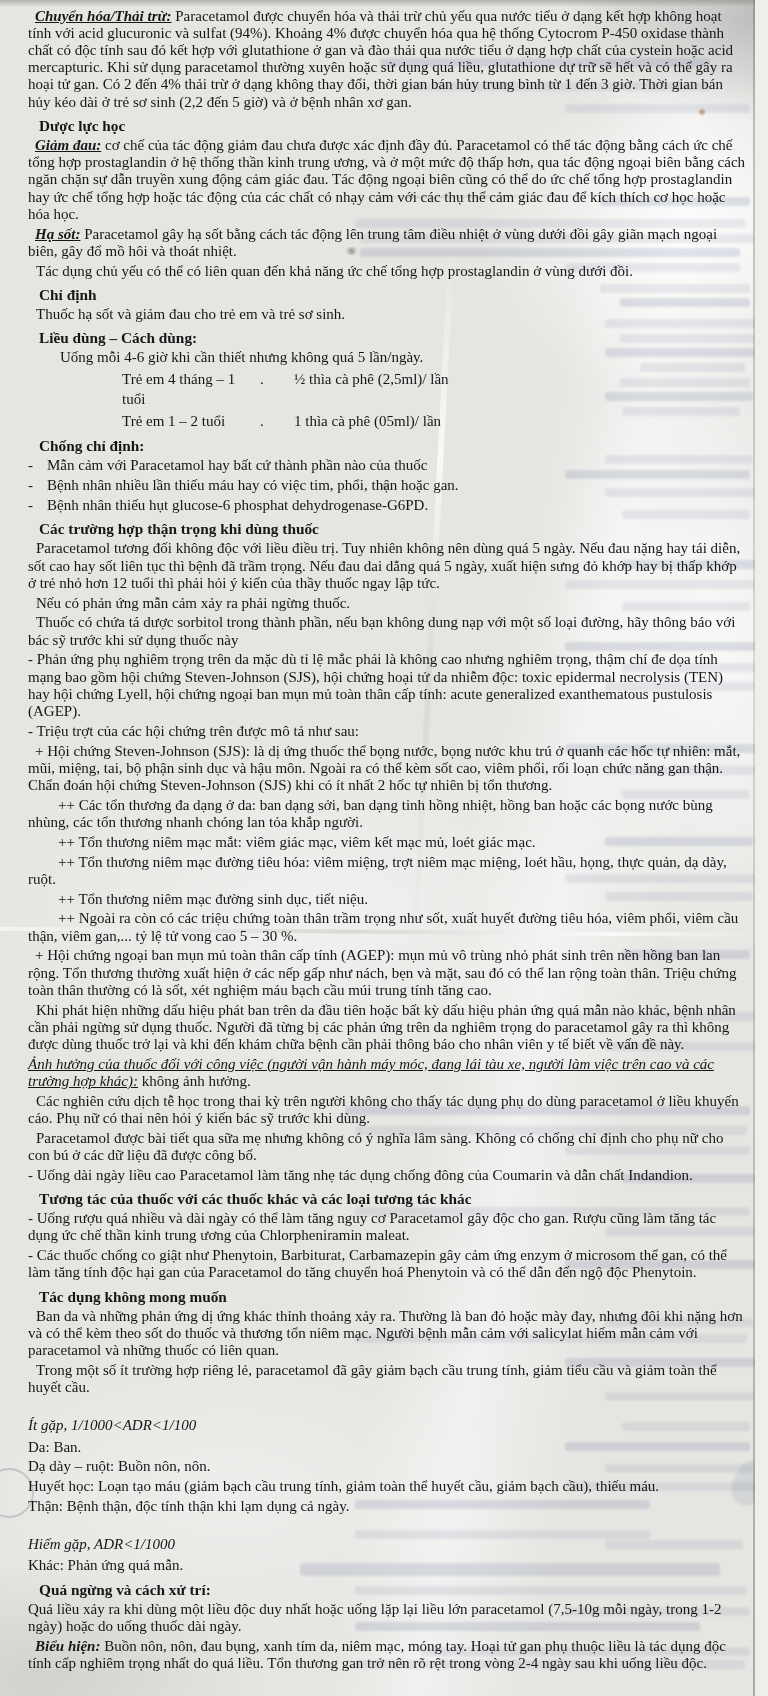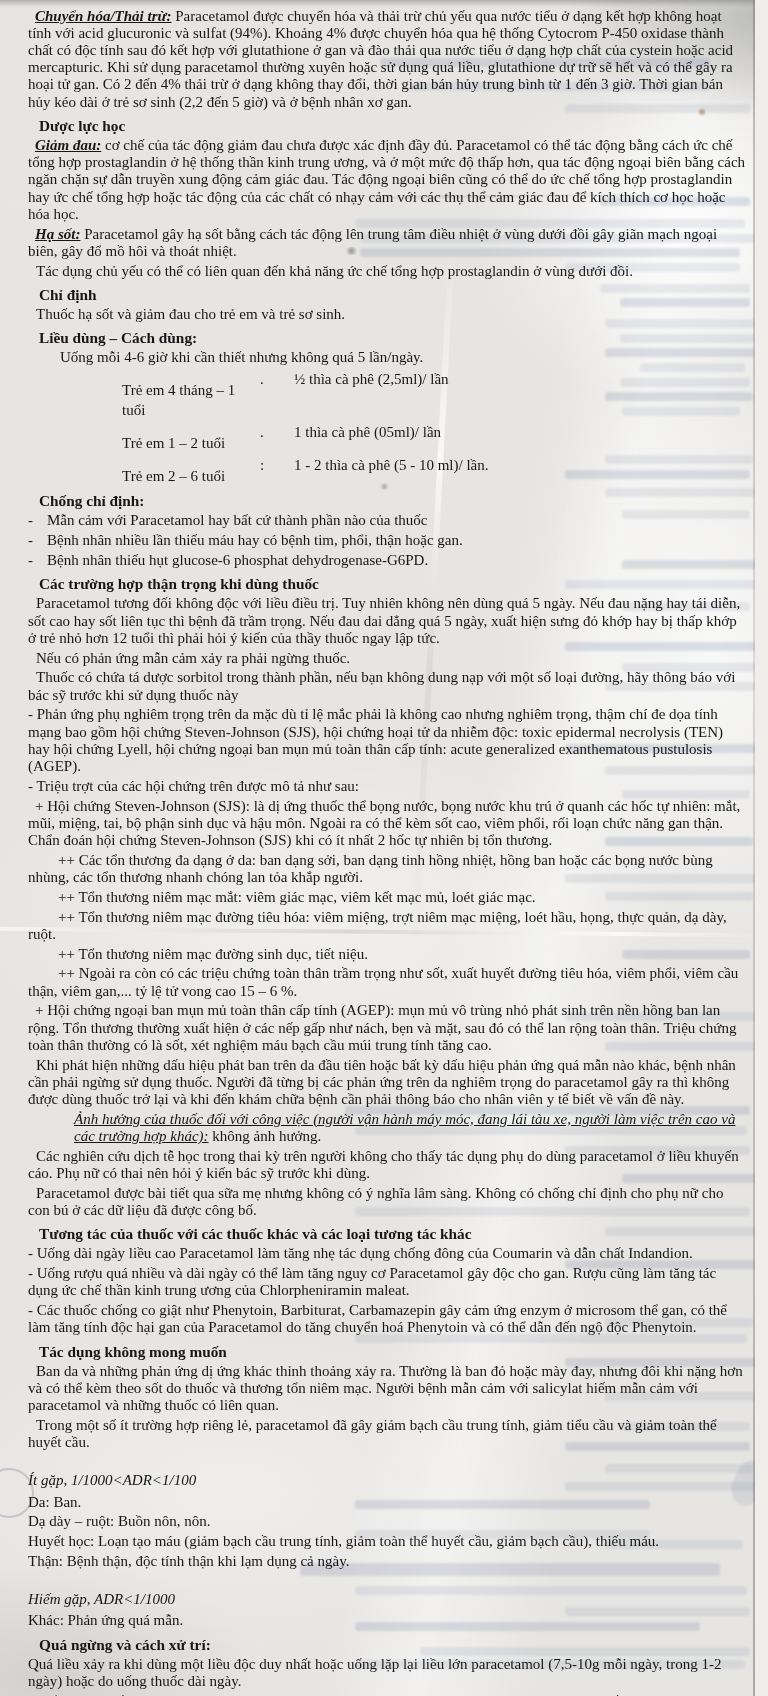--- a/index.html
+++ b/index.html
@@ -22,29 +22,29 @@
   .p{text-indent:8px;}
   .p-flush{text-indent:0;}
   .p-in{text-indent:32px;}
   .p-plus{text-indent:7px;}
   .p-pp{text-indent:30px;}
   .h{font-weight:bold;text-indent:11px;margin-top:6px;margin-bottom:3px;font-size:15.3px;}
   .h-ul{font-style:italic;text-decoration:underline;text-indent:8px;margin-top:6px;margin-bottom:3px;}
   .i-line{font-style:italic;text-indent:0;margin-top:21px;margin-bottom:4px;}
   .lead-ul{text-indent:7px;}
   .lead-ul > .lead{font-style:italic;font-weight:bold;text-decoration:underline;}
-  .lead-ul.flush{text-indent:0;margin-left:46px;}
+  .lead-ul.flush{text-indent:0;}
   .lead-ul.plain > .lead{font-weight:normal;}
   .lead-i{text-indent:7px;}
   .lead-i > .lead{font-style:italic;font-weight:bold;}
   .dash{display:flex;}
   .dash .mark{flex:none;width:19px;}
   .dash .rest{flex:1;}
   .dose{display:flex;padding-left:94px;line-height:20px;margin:2px 0;}
-  .dose .c0{flex:none;width:138px;margin-top:11px;}
+  .dose .c0{flex:none;width:138px;}
   .dose .c1{flex:none;width:34px;}
   
   .artifacts{position:absolute;inset:0;z-index:1;pointer-events:none;}
   .ghost{position:absolute;height:9px;border-radius:3px;background:#6d7c9e;filter:blur(1.1px);}
   .crease{position:absolute;pointer-events:none;z-index:2;}
   .seam{position:absolute;top:0;right:13px;width:2px;height:100%;background:linear-gradient(180deg,rgba(110,110,105,.45),rgba(110,110,105,.2) 40%,rgba(110,110,105,.5));z-index:2;}
   .edge-band{position:absolute;top:0;right:0;width:13px;height:100%;background:#efeeea;z-index:2;}
   .stain-brown{position:absolute;left:697px;top:108px;width:10px;height:8px;border-radius:50%;
     background:radial-gradient(circle,rgba(146,104,54,.65),rgba(146,104,54,0) 70%);z-index:2;}
   .smudge1{position:absolute;left:344px;top:247px;width:15px;height:8px;border-radius:50%;
@@ -151,57 +151,52 @@
       <div class="blk dose">
         <span class="c0">Trẻ em 4 tháng – 1 tuổi</span>
         <span class="c1">.</span>
         <span class="c2">½ thìa cà phê (2,5ml)/ lần</span>
       </div>
       <div class="blk dose">
         <span class="c0">Trẻ em 1 – 2 tuổi</span>
         <span class="c1">.</span>
         <span class="c2">1 thìa cà phê  (05ml)/ lần</span>
       </div>
-      <div class="blk dose">
-        <span class="c0">Trẻ em 2 – 6 tuổi</span>
-        <span class="c1">:</span>
-        <span class="c2">1 - 2 thìa cà phê (5 - 10 ml)/ lần.</span>
-      </div>
       <div class="blk h">Chống chỉ định:</div>
       <div class="blk dash">
         <span class="mark">-</span>
         <span class="rest">Mẫn cảm với Paracetamol hay bất cứ thành phần nào của thuốc</span>
       </div>
       <div class="blk dash">
         <span class="mark">-</span>
-        <span class="rest">Bệnh nhân nhiều lần thiếu máu hay có bệnh tim, phổi, thận hoặc gan.</span>
+        <span class="rest">Bệnh nhân nhiều lần thiếu máu hay có việc tim, phổi, thận hoặc gan.</span>
       </div>
       <div class="blk dash">
         <span class="mark">-</span>
         <span class="rest">Bệnh nhân thiếu hụt glucose-6 phosphat dehydrogenase-G6PD.</span>
       </div>
       <div class="blk h">Các trường hợp thận trọng khi dùng thuốc</div>
       <div class="blk p">Paracetamol tương đối không độc với liều điều trị. Tuy nhiên không nên dùng quá 5 ngày. Nếu đau nặng hay tái diễn, sốt cao hay sốt liên tục thì bệnh đã trầm trọng. Nếu đau dai dẳng quá 5 ngày, xuất hiện sưng đỏ khớp hay bị thấp khớp ở trẻ nhỏ hơn 12 tuổi thì phải hỏi ý kiến của thầy thuốc ngay lập tức.</div>
       <div class="blk p">Nếu có phản ứng mẫn cảm xảy ra phải ngừng thuốc.</div>
       <div class="blk p">Thuốc có chứa tá dược sorbitol trong thành phần, nếu bạn không dung nạp với một số loại đường, hãy thông báo với bác sỹ trước khi sử dụng thuốc này</div>
       <div class="blk p-flush">- Phản ứng phụ nghiêm trọng trên da mặc dù tỉ lệ mắc phải là không cao nhưng nghiêm trọng, thậm chí đe dọa tính mạng bao gồm hội chứng Steven-Johnson (SJS), hội chứng hoại tử da nhiễm độc: toxic epidermal necrolysis (TEN) hay hội chứng Lyell, hội chứng ngoại ban mụn mủ toàn thân cấp tính: acute generalized exanthematous pustulosis (AGEP).</div>
       <div class="blk p-flush">- Triệu trợt của các hội chứng trên được mô tả như sau:</div>
       <div class="blk p-plus">+ Hội chứng Steven-Johnson (SJS): là dị ứng thuốc thể bọng nước, bọng nước khu trú ở quanh các hốc tự nhiên: mắt, mũi, miệng, tai, bộ phận sinh dục và hậu môn. Ngoài ra có thể kèm sốt cao, viêm phổi, rối loạn chức năng gan thận. Chẩn đoán hội chứng Steven-Johnson (SJS) khi có ít nhất 2 hốc tự nhiên bị tổn thương.</div>
       <div class="blk p-pp">++ Các tổn thương đa dạng ở da: ban dạng sởi, ban dạng tinh hồng nhiệt, hồng ban hoặc các bọng nước bùng nhùng, các tổn thương nhanh chóng lan tỏa khắp người.</div>
       <div class="blk p-pp">++ Tổn thương niêm mạc mắt: viêm giác mạc, viêm kết mạc mủ, loét giác mạc.</div>
       <div class="blk p-pp">++ Tổn thương niêm mạc đường tiêu hóa: viêm miệng, trợt niêm mạc miệng, loét hầu, họng, thực quản, dạ dày, ruột.</div>
       <div class="blk p-pp">++ Tổn thương niêm mạc đường sinh dục, tiết niệu.</div>
-      <div class="blk p-pp">++ Ngoài ra còn có các triệu chứng toàn thân trầm trọng như sốt, xuất huyết đường tiêu hóa, viêm phổi, viêm cầu thận, viêm gan,... tỷ lệ tử vong cao 15 – 6 %.</div>
+      <div class="blk p-pp">++ Ngoài ra còn có các triệu chứng toàn thân trầm trọng như sốt, xuất huyết đường tiêu hóa, viêm phổi, viêm cầu thận, viêm gan,... tỷ lệ tử vong cao 5 – 30 %.</div>
       <div class="blk p-plus">+ Hội chứng ngoại ban mụn mủ toàn thân cấp tính (AGEP): mụn mủ vô trùng nhỏ phát sinh trên nền hồng ban lan rộng. Tổn thương thường xuất hiện ở các nếp gấp như nách, bẹn và mặt, sau đó có thể lan rộng toàn thân. Triệu chứng toàn thân thường có là sốt, xét nghiệm máu bạch cầu múi trung tính tăng cao.</div>
       <div class="blk p">Khi phát hiện những dấu hiệu phát ban trên da đầu tiên hoặc bất kỳ dấu hiệu phản ứng quá mẫn nào khác, bệnh nhân cần phải ngừng sử dụng thuốc. Người đã từng bị các phản ứng trên da nghiêm trọng do paracetamol gây ra thì không được dùng thuốc trở lại và khi đến khám chữa bệnh cần phải thông báo cho nhân viên y tế biết về vấn đề này.</div>
       <div class="blk lead-ul flush plain"><span class="lead">Ảnh hưởng của thuốc đối với công việc (người vận hành máy móc, đang lái tàu xe, người làm việc trên cao và các trường hợp khác):</span> <span>không ảnh hưởng.</span></div>
       <div class="blk p">Các nghiên cứu dịch tễ học trong thai kỳ trên người không cho thấy tác dụng phụ do dùng paracetamol ở liều khuyến cáo. Phụ nữ có thai nên hỏi ý kiến bác sỹ trước khi dùng.</div>
       <div class="blk p">Paracetamol được bài tiết qua sữa mẹ nhưng không có ý nghĩa lâm sàng. Không có chống chỉ định cho phụ nữ cho con bú ở các dữ liệu đã được công bố.</div>
+      <div class="blk p-flush">- Uống dài ngày liều cao Paracetamol làm tăng nhẹ tác dụng chống đông của Coumarin và dẫn chất Indandion.</div>
       <div class="blk h">Tương tác của thuốc với các thuốc khác và các loại tương tác khác</div>
-      <div class="blk p-flush">- Uống dài ngày liều cao Paracetamol làm tăng nhẹ tác dụng chống đông của Coumarin và dẫn chất Indandion.</div>
       <div class="blk p-flush">- Uống rượu quá nhiều và dài ngày có thể làm tăng nguy cơ Paracetamol gây độc cho gan. Rượu cũng làm tăng tác dụng ức chế thần kinh trung ương của Chlorpheniramin maleat.</div>
       <div class="blk p-flush">- Các thuốc chống co giật như Phenytoin, Barbiturat, Carbamazepin gây cảm ứng enzym ở microsom thể gan, có thể làm tăng tính độc hại gan của Paracetamol do tăng chuyển hoá Phenytoin và có thể dẫn đến ngộ độc Phenytoin.</div>
       <div class="blk h">Tác dụng không mong muốn</div>
       <div class="blk p">Ban da và những phản ứng dị ứng khác thỉnh thoảng xảy ra. Thường là ban đỏ hoặc mày đay, nhưng đôi khi nặng hơn và có thể kèm theo sốt do thuốc và thương tổn niêm mạc. Người bệnh mẫn cảm với salicylat hiếm mẫn cảm với paracetamol và những thuốc có liên quan.</div>
       <div class="blk p">Trong một số ít trường hợp riêng lẻ, paracetamol đã gây giảm bạch cầu trung tính, giảm tiểu cầu và giảm toàn thể huyết cầu.</div>
       <div class="blk i-line">Ít gặp, 1/1000&lt;ADR&lt;1/100</div>
       <div class="blk p-flush">Da: Ban.</div>
       <div class="blk p-flush">Dạ dày – ruột: Buồn nôn, nôn.</div>
       <div class="blk p-flush">Huyết học: Loạn tạo máu (giảm bạch cầu trung tính, giảm toàn thể huyết cầu, giảm bạch cầu), thiếu máu.</div>
       <div class="blk p-flush">Thận: Bệnh thận, độc tính thận khi lạm dụng cả ngày.</div>

